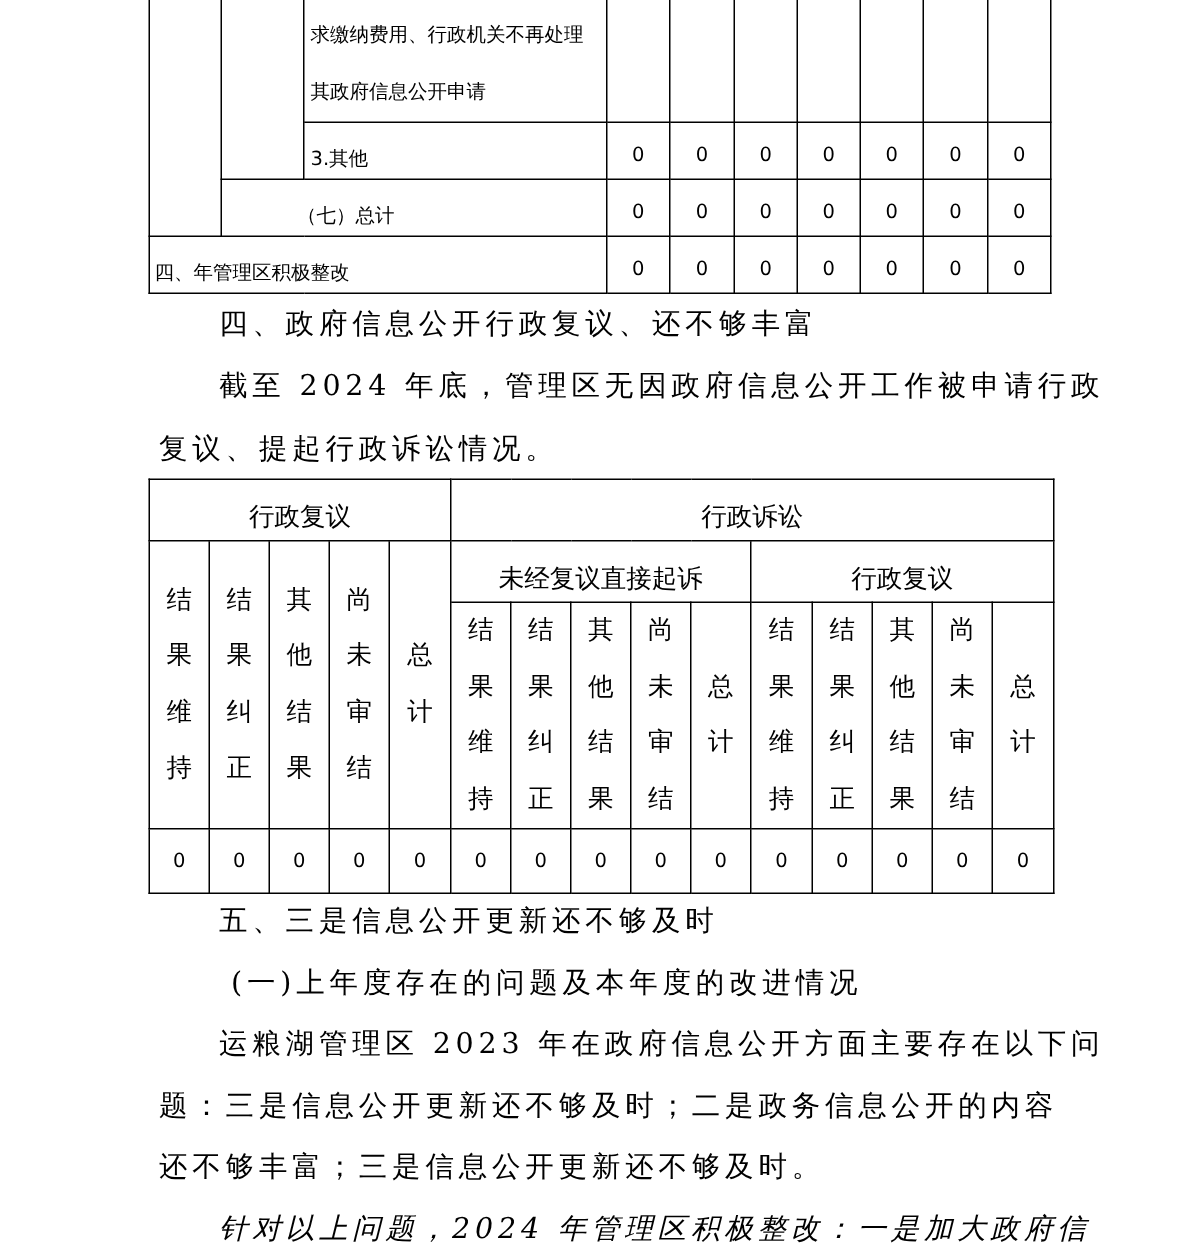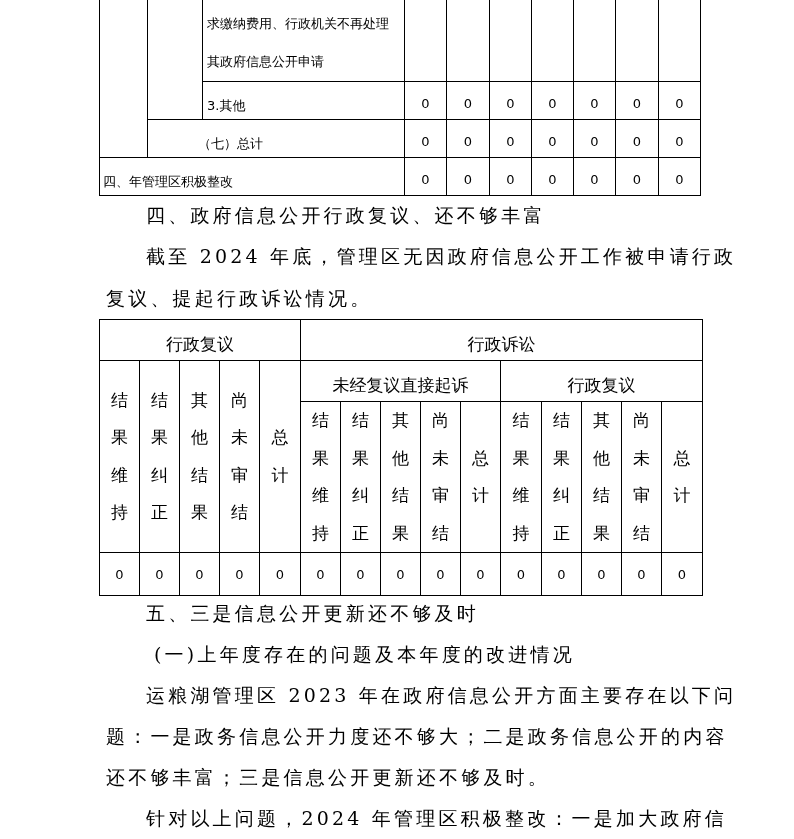--- a/index.html
+++ b/index.html
@@ -224,15 +224,15 @@
     <td class="zero">0</td>
     <td class="zero">0</td>
     <td class="zero">0</td>
   </tr>
 </tbody>
   </table>
 
 <div class="abs para" style="left:146px; top:601px;">五、三是信息公开更新还不够及时</div>
 <div class="abs para" style="left:142px; top:642px;margin-left:12px;">(一)上年度存在的问题及本年度的改进情况</div>
 <div class="abs para" style="left:146px; top:683px;">运粮湖管理区 2023 年在政府信息公开方面主要存在以下问</div>
-<div class="abs para" style="left:106px; top:724px;">题：一是政务信息公开力度还不够大；二是政务信息公开的内容</div>
+<div class="abs para" style="left:106px; top:724px;">题：三是信息公开更新还不够及时；二是政务信息公开的内容</div>
 <div class="abs para" style="left:106px; top:765px;">还不够丰富；三是信息公开更新还不够及时。</div>
-<div class="abs para" style="left:146px; top:806px;">针对以上问题，2024 年管理区积极整改：一是加大政府信</div>
+<div class="abs para" style="left:146px; top:806px;font-style:italic;">针对以上问题，2024 年管理区积极整改：一是加大政府信</div>
 
 </body></html>

